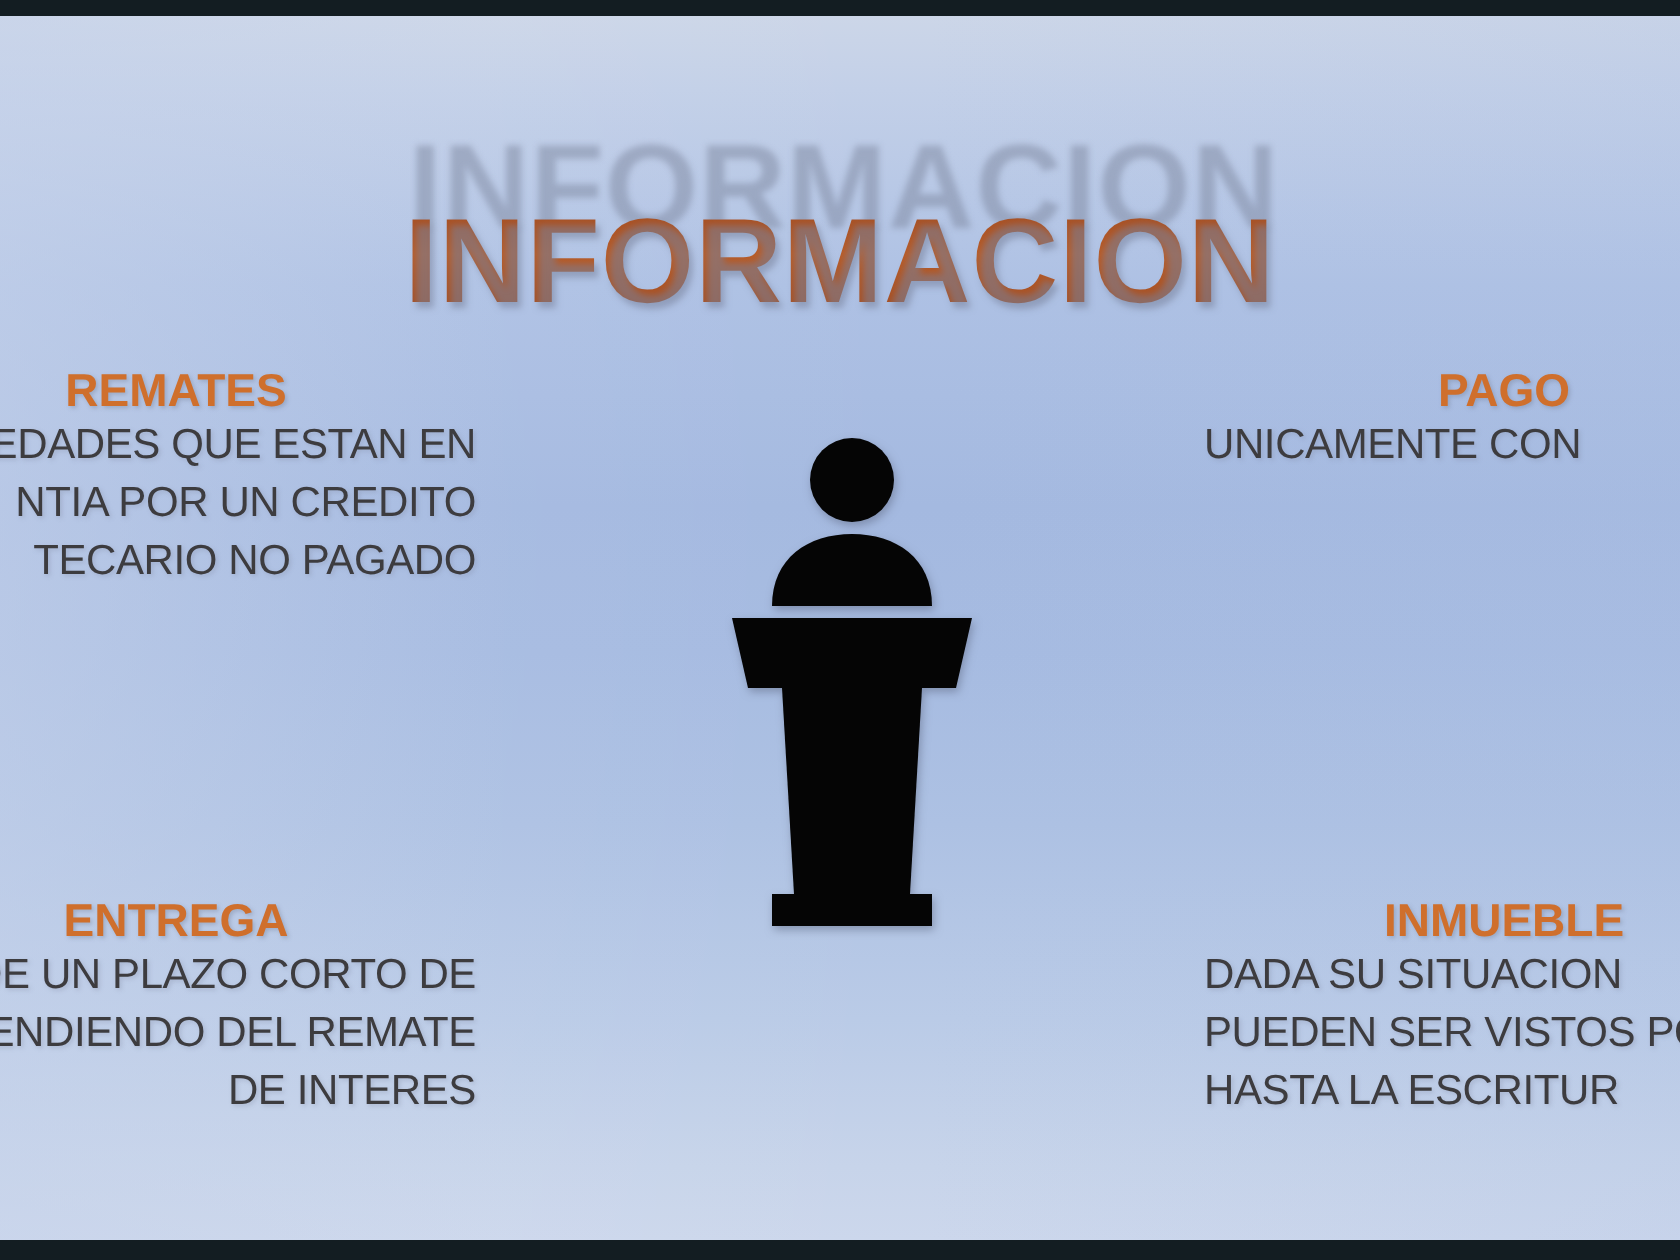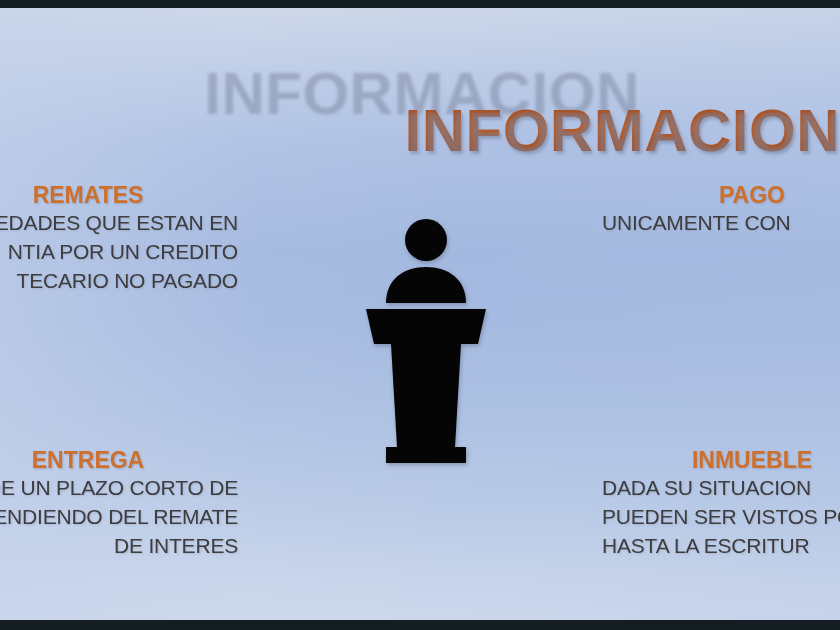--- a/index.html
+++ b/index.html
@@ -53,21 +53,21 @@
     z-index: 40;
   }
   #bar-top { top: 0; height: 8px; }
   #bar-bottom { top: 620px; height: 10px; }
 
   #title {
     position: absolute;
     left: 0;
     top: 56px;
     width: 840px;
-    text-align: right;
+    text-align: center;
     font-size: 60px;
     font-weight: bold;
     letter-spacing: 0.5px;
     color: #a4502a;
     background: linear-gradient(to bottom, #9c4a24 0%, #b85c28 45%, #9d4a22 100%);
     -webkit-background-clip: text;
     background-clip: text;
     -webkit-text-fill-color: transparent;
     text-shadow: 2px 3px 3px rgba(120,130,155,0.55);
     z-index: 20;

